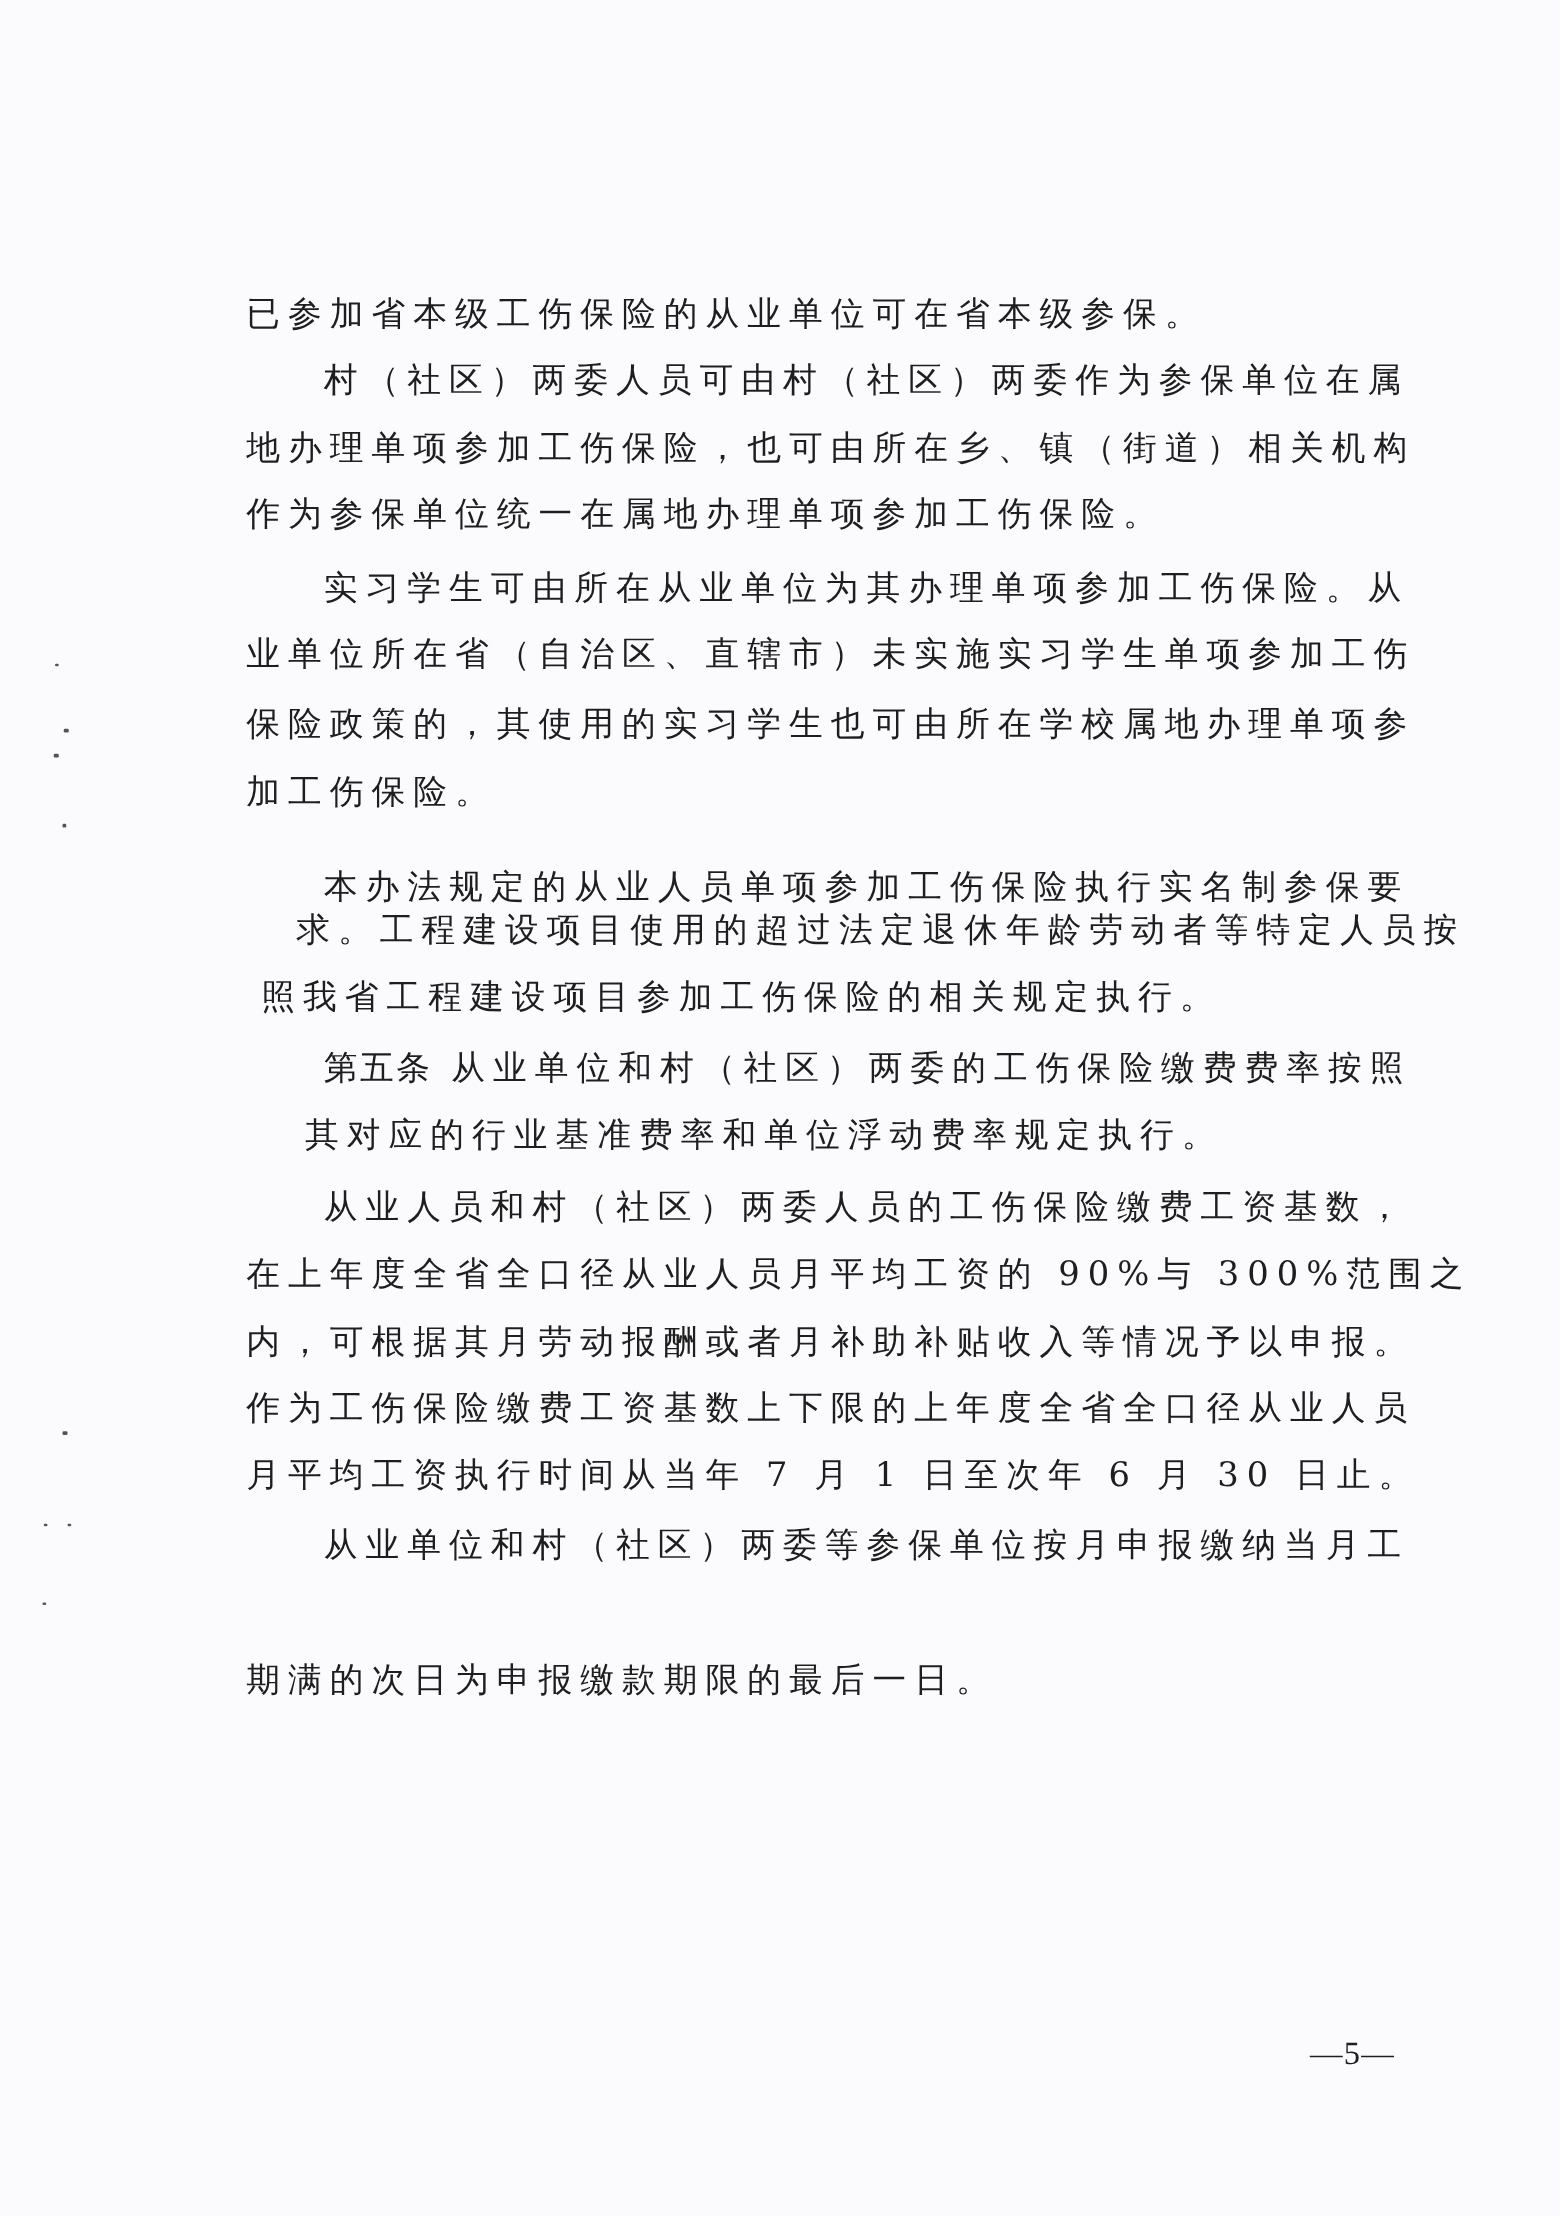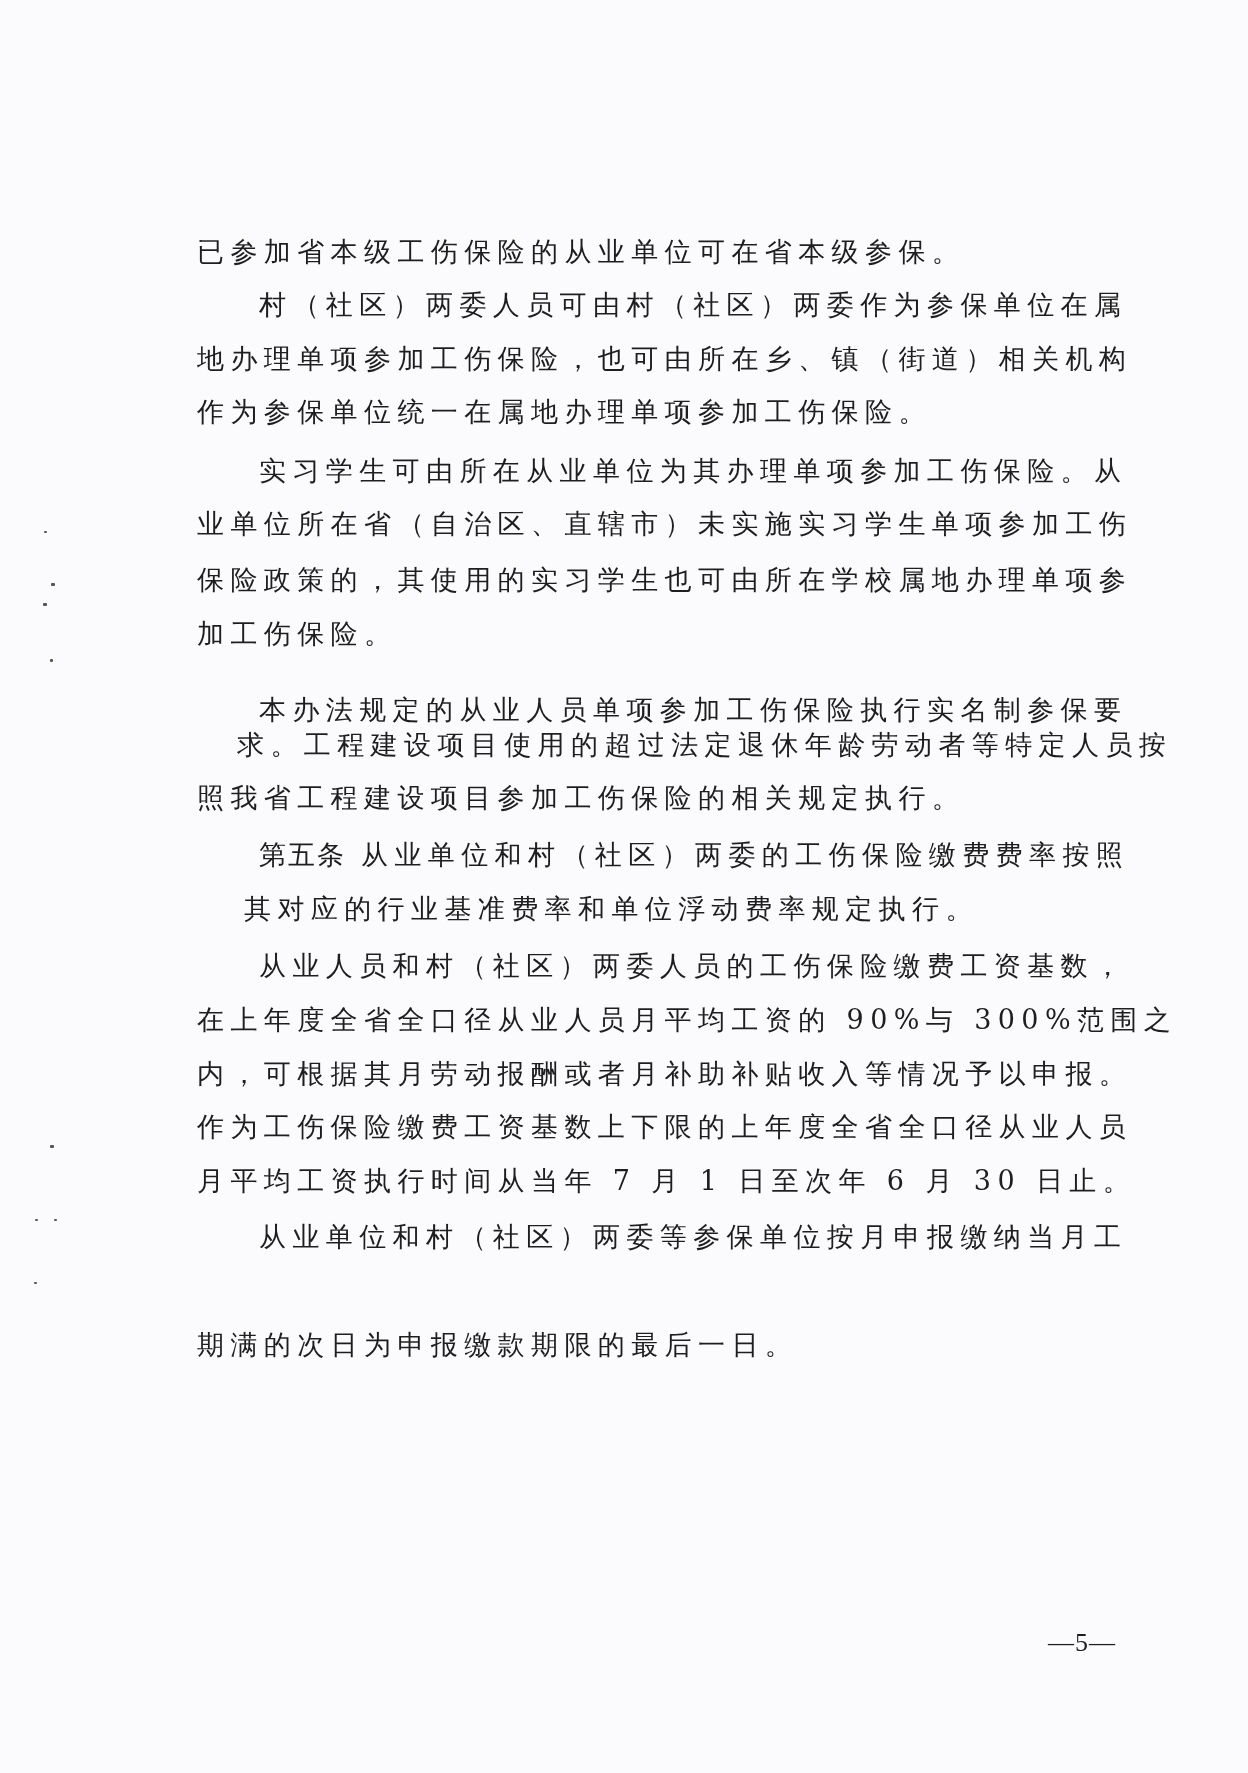--- a/index.html
+++ b/index.html
@@ -60,21 +60,21 @@
   <div class="line" style="top:339px;">地办理单项参加工伤保险，也可由所在乡、镇（街道）相关机构</div>
   <div class="line" style="top:392px;">作为参保单位统一在属地办理单项参加工伤保险。</div>
 
   <div class="line indent" style="top:451px;">实习学生可由所在从业单位为其办理单项参加工伤保险。从</div>
   <div class="line" style="top:504px;">业单位所在省（自治区、直辖市）未实施实习学生单项参加工伤</div>
   <div class="line" style="top:614px;">加工伤保险。</div>
   <div class="line" style="top:560px;">保险政策的，其使用的实习学生也可由所在学校属地办理单项参</div>
 
   <div class="line indent" style="top:670px;margin-top:20px;">本办法规定的从业人员单项参加工伤保险执行实名制参保要</div>
   <div class="line" style="top:725px;margin-left:40px;">求。工程建设项目使用的超过法定退休年龄劳动者等特定人员按</div>
-  <div class="line" style="top:778px;">照我省工程建设项目参加工伤保险的相关规定执行。</div>
+  <div class="line" style="top:778px;margin-left:12px;">照我省工程建设项目参加工伤保险的相关规定执行。</div>
 
   <div class="line indent" style="top:835px;">
     <span class="bold">第五条</span><span> 从业单位和村（社区）两委的工伤保险缴费费率按照</span>
   </div>
   <div class="line" style="top:889px;margin-left:47px;">其对应的行业基准费率和单位浮动费率规定执行。</div>
 
   <div class="line indent" style="top:946px;">从业人员和村（社区）两委人员的工伤保险缴费工资基数，</div>
   <div class="line" style="top:1000px;">在上年度全省全口径从业人员月平均工资的 90%与 300%范围之</div>
   <div class="line" style="top:1054px;">内，可根据其月劳动报酬或者月补助补贴收入等情况予以申报。</div>
   <div class="line" style="top:1107px;">作为工伤保险缴费工资基数上下限的上年度全省全口径从业人员</div>

